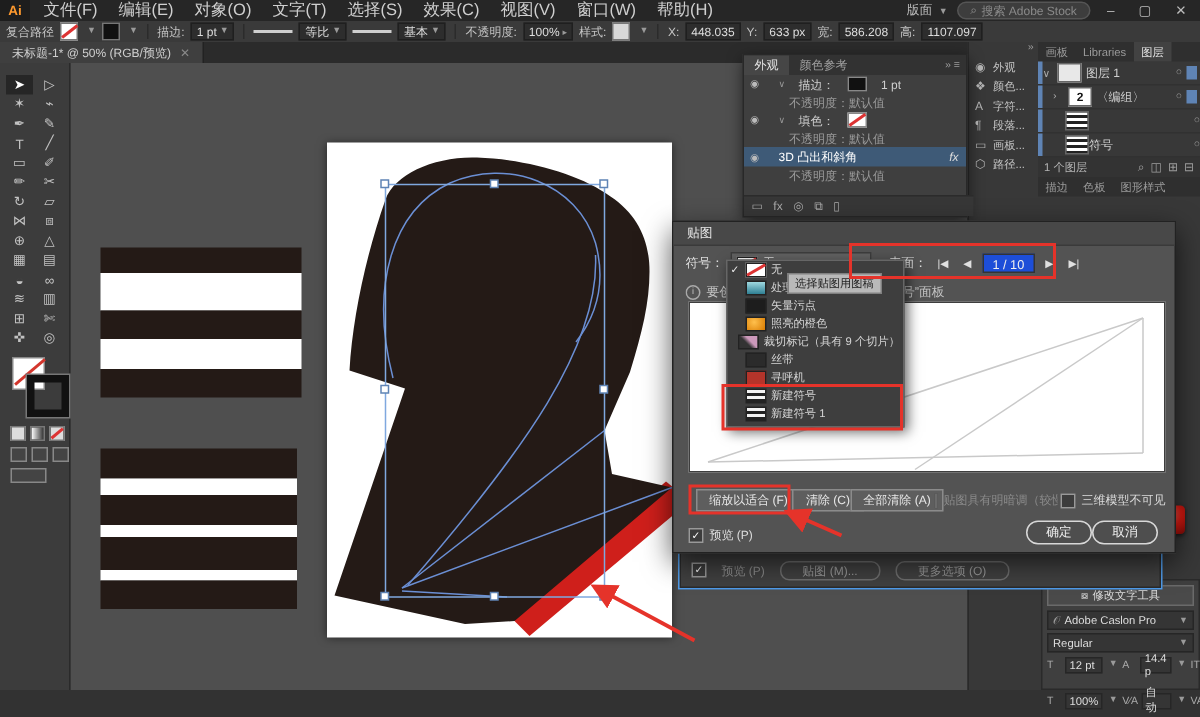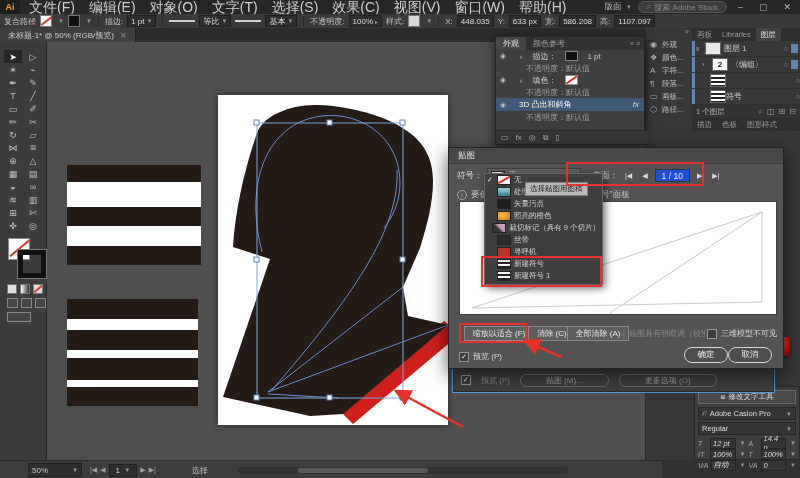--- a/index.html
+++ b/index.html
@@ -5,21 +5,21 @@
   html,body{margin:0;padding:0;background:#1e1e1e;}
   #app{position:relative;width:800px;height:478px;background:#323232;overflow:hidden;
        font-family:"Liberation Sans","DejaVu Sans",sans-serif;font-size:9px;color:#c9c9c9;
        -webkit-font-smoothing:antialiased;}
   .abs{position:absolute;}
   .row{display:flex;align-items:center;}
   
   #menubar{left:0;top:0;width:800px;height:14px;background:#262626;display:flex;align-items:center;gap:2px;z-index:5;}
   #ai-logo{width:20px;height:14px;background:#1d1d1d;color:#ff9a2e;font-weight:bold;font-size:9px;
            display:flex;align-items:center;justify-content:center;}
-  .menu-item{padding:0 7px;color:#cfcfcf;font-size:14px;line-height:14px;white-space:nowrap;}
+  .menu-item{padding:0 7px;color:#cfcfcf;font-size:11px;line-height:14px;white-space:nowrap;}
   #menubar-right{margin-left:auto;display:flex;align-items:center;gap:6px;padding-right:4px;}
   .ws-switch{color:#bbb;font-size:8.5px;}
   .search-pill{background:#3d3d3d;border:1px solid #555;border-radius:7px;color:#8a8a8a;
                font-size:8px;padding:0 8px;height:10px;display:flex;align-items:center;gap:3px;}
   .winbtn{color:#bdbdbd;font-size:9px;padding:0 5px;}
   #controlbar{left:0;top:14px;width:800px;height:14px;background:#3a3a3a;border-bottom:1px solid #2a2a2a;
               display:flex;align-items:center;gap:4px;padding-left:4px;z-index:5;font-size:8px;color:#c5c5c5;white-space:nowrap;}
   .cb-sep{width:1px;height:10px;background:#2b2b2b;margin:0 2px;}
   .sw{width:10px;height:10px;border:1px solid #777;background:#fff;position:relative;display:inline-block;}
   .sw.none:before{content:"";position:absolute;left:-1px;top:4px;width:13px;height:2px;background:#d33;transform:rotate(-38deg);}
@@ -90,29 +90,29 @@
   #rd-tabs2{height:13px;background:#2f2f2f;display:flex;font-size:7.5px;align-items:center;}
   #grad-swatch{position:absolute;left:78px;top:309px;width:20px;height:19px;border-radius:3px;
                background:radial-gradient(circle at 35% 30%,#ff8a80,#e31b12 55%,#7c0a06);box-shadow:0 1px 3px rgba(0,0,0,.6);}
   
   #charpanel{position:absolute;left:2px;top:358px;width:104px;height:72px;background:#3f3f3f;border:1px solid #2a2a2a;font-size:7.5px;}
   #tt-btn{margin:3px;height:12px;border:1px solid #6a6a6a;background:#4a4a4a;display:flex;align-items:center;gap:3px;
           justify-content:center;color:#ddd;}
   .combo{margin:2px 3px;height:11px;background:#353535;border:1px solid #262626;display:flex;align-items:center;
          padding:0 3px;color:#ddd;gap:3px;}
   .combo .chev{margin-left:auto;}
-  #char-grid{display:grid;grid-template-columns:1fr 1fr;gap:1px 3px;padding:1px 3px;font-style:italic;}
+  #char-grid{display:grid;grid-template-columns:1fr 1fr 1fr;gap:14px 3px;padding:1px 3px;}
   .cg-cell{height:10px;display:flex;align-items:center;gap:2px;color:#ddd;}
   .cg-ic{color:#a9a9a9;font-size:7px;min-width:10px;}
   .cg-val{background:#353535;border:1px solid #262626;flex:1;height:9px;display:flex;align-items:center;padding:0 2px;}
   
   #behind{left:452px;top:367px;width:305px;height:24px;background:#404040;border:1px solid #4f9bea;
           box-shadow:0 0 0 1px #2a2a2a inset;z-index:8;display:flex;align-items:center;gap:10px;padding:0 8px;
           color:#8b8b8b;font-size:8px;}
-  .dim-pill{border:1px solid #6e6e6e;border-radius:6px;padding:0 25px;color:#9a9a9a;}
+  .dim-pill{border:1px solid #6e6e6e;border-radius:6px;padding:0 14px;color:#9a9a9a;}
   
   #dialog{left:448px;top:147px;width:334px;height:220px;background:#535353;border:1px solid #222;
           box-shadow:0 6px 18px rgba(0,0,0,.65);z-index:20;font-size:8.5px;color:#dedede;}
   #dlg-title{height:15px;background:#484848;border-bottom:1px solid #3a3a3a;display:flex;align-items:center;padding-left:9px;color:#e8e8e8;}
   #dlg-row1{position:absolute;left:8px;top:20px;display:flex;align-items:center;gap:4px;}
   #sym-combo{width:86px;height:13px;background:#616161;border:1px solid #3c3c3c;display:flex;align-items:center;gap:4px;padding:0 3px;}
   .nav-btn{color:#e0e0e0;font-size:7px;padding:0 3px;}
   #surf-val{background:#1d4ed8;border:1px solid #333;padding:0 6px;height:11px;display:flex;align-items:center;color:#eee;}
   #dlg-info{position:absolute;left:8px;top:41px;color:#c4c4c4;display:flex;gap:4px;align-items:center;width:200px;overflow:hidden;white-space:nowrap;}
   #preview{position:absolute;left:10px;top:53px;width:316px;height:112px;background:#fff;border:1px solid #3e3e3e;}
@@ -641,37 +641,20 @@
         <span>三维模型不可见</span>
     </div>
     <div class="dlg-cb" style="left:10px;top:203px;">
       <span class="cb-box">✓</span>
         <span>预览 (P)</span>
     </div>
     <div class="pill" style="left:235px;top:199px;">确定</div>
     <div class="pill" style="left:279px;top:199px;">取消</div>
   </div>
 
-  <div class="abs" id="statusbar">
-    <div id="zoom-combo">
-      <span>50%</span>
-        <span class="chev" style="margin-left:auto;">▼</span>
-    </div>
-    <div id="ab-nav">
-      <span>|◀</span>
-      <span>◀</span>
-      <span id="ab-val"><span>1</span>&nbsp;<span class="chev">▼</span></span>
-      <span>▶</span>
-      <span>▶|</span>
-    </div>
-    <span id="tool-hint">选择</span>
-    <div id="hscroll">
-        <div class="thumb"></div>
-      </div>
-  </div>
 
   <div class="ann" style="left:566px;top:162px;width:134px;height:20px;"></div>
   <div class="ann" style="left:481px;top:256px;width:117px;height:27px;"></div>
   <div class="ann" style="left:459px;top:323px;width:64px;height:16px;"></div>
   <svg id="overlay-svg" width="800" height="478" viewBox="0 0 800 478">
     <defs>
       <marker id="ah" markerWidth="7" markerHeight="7" refX="5" refY="3.5" orient="auto">
         <path d="M0,0 L7,3.5 L0,7 Z" fill="#e5332a"></path>
       </marker>
     </defs>

